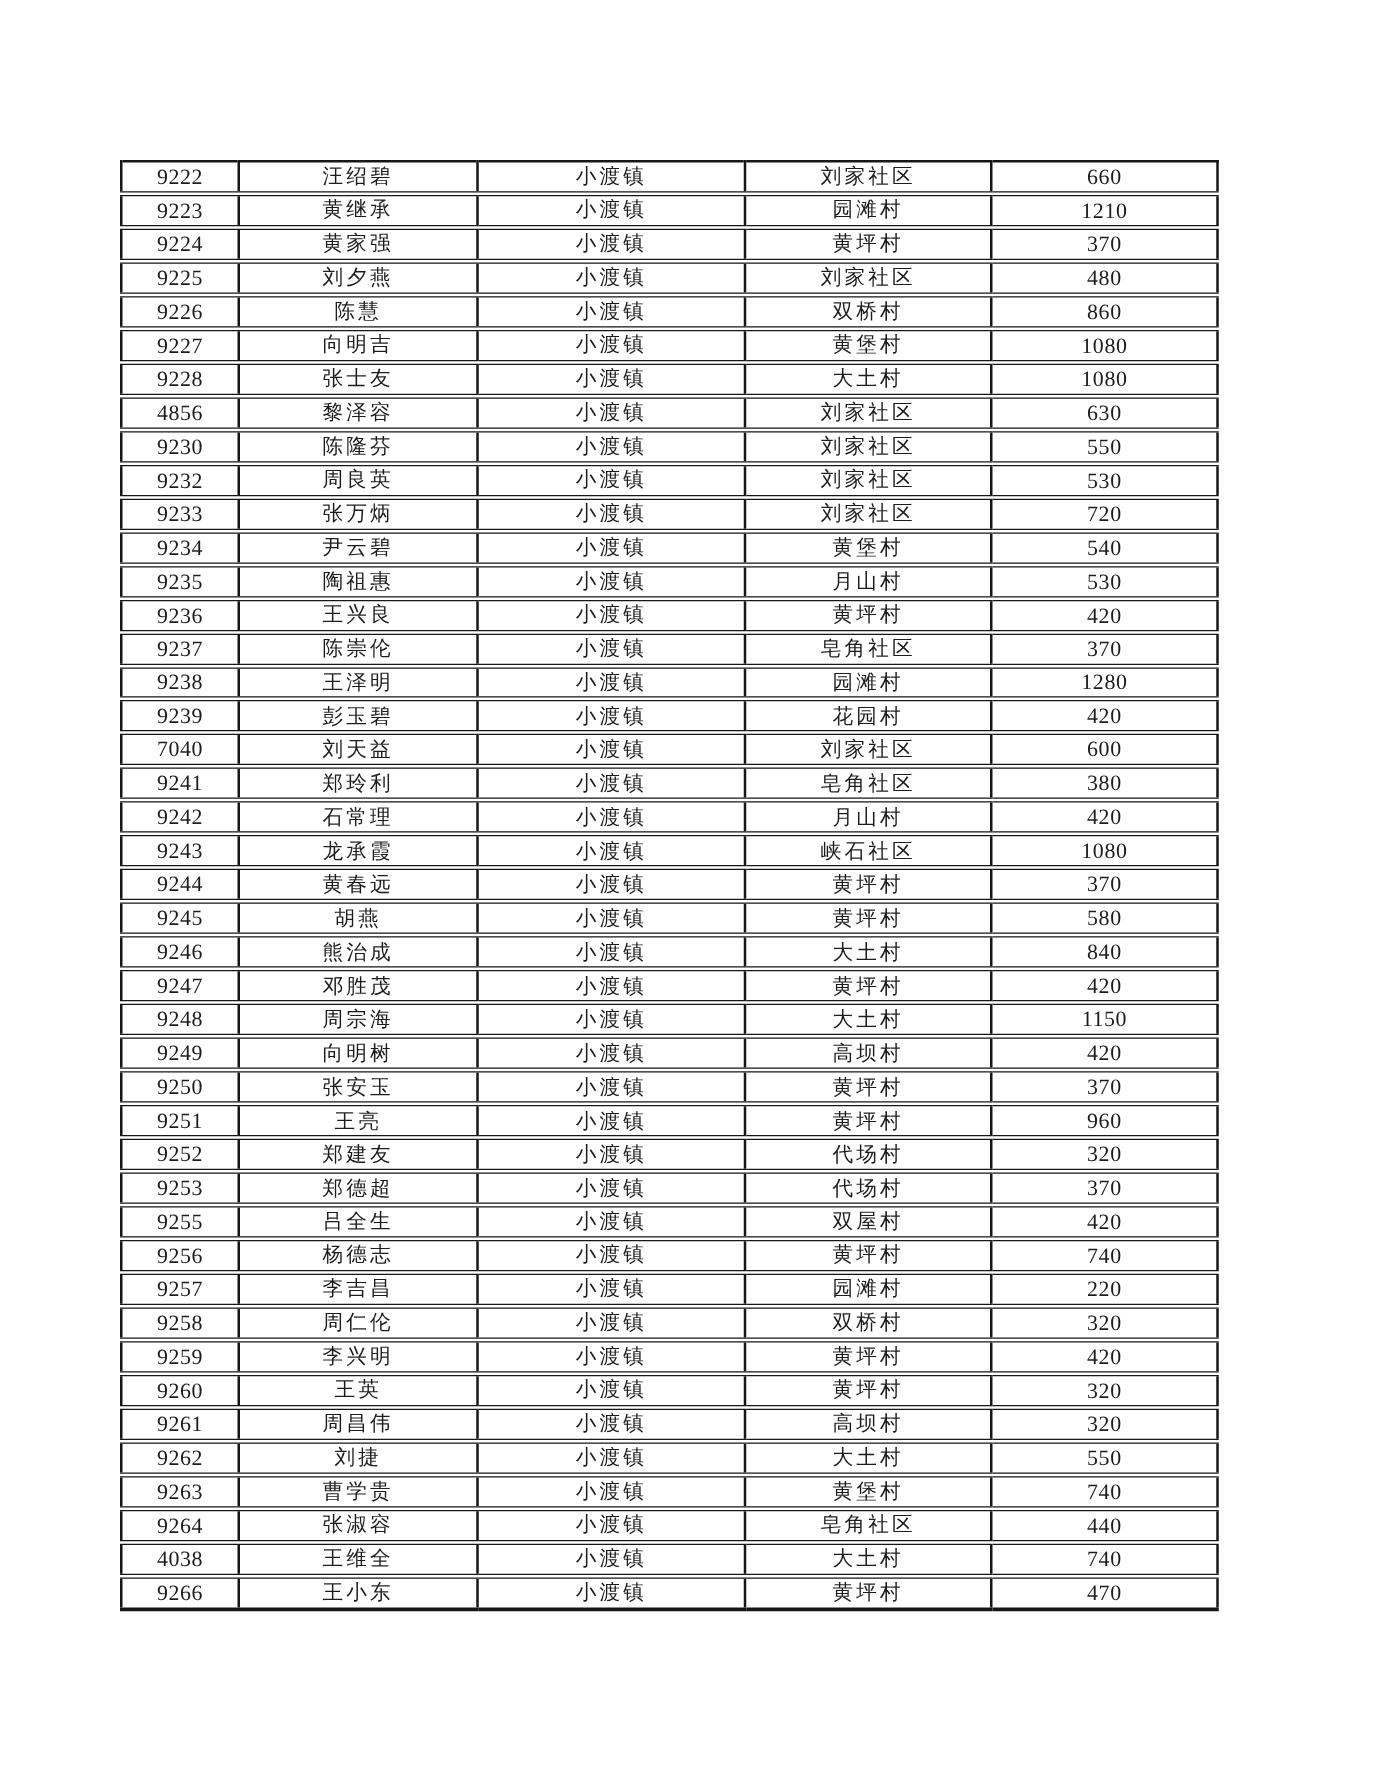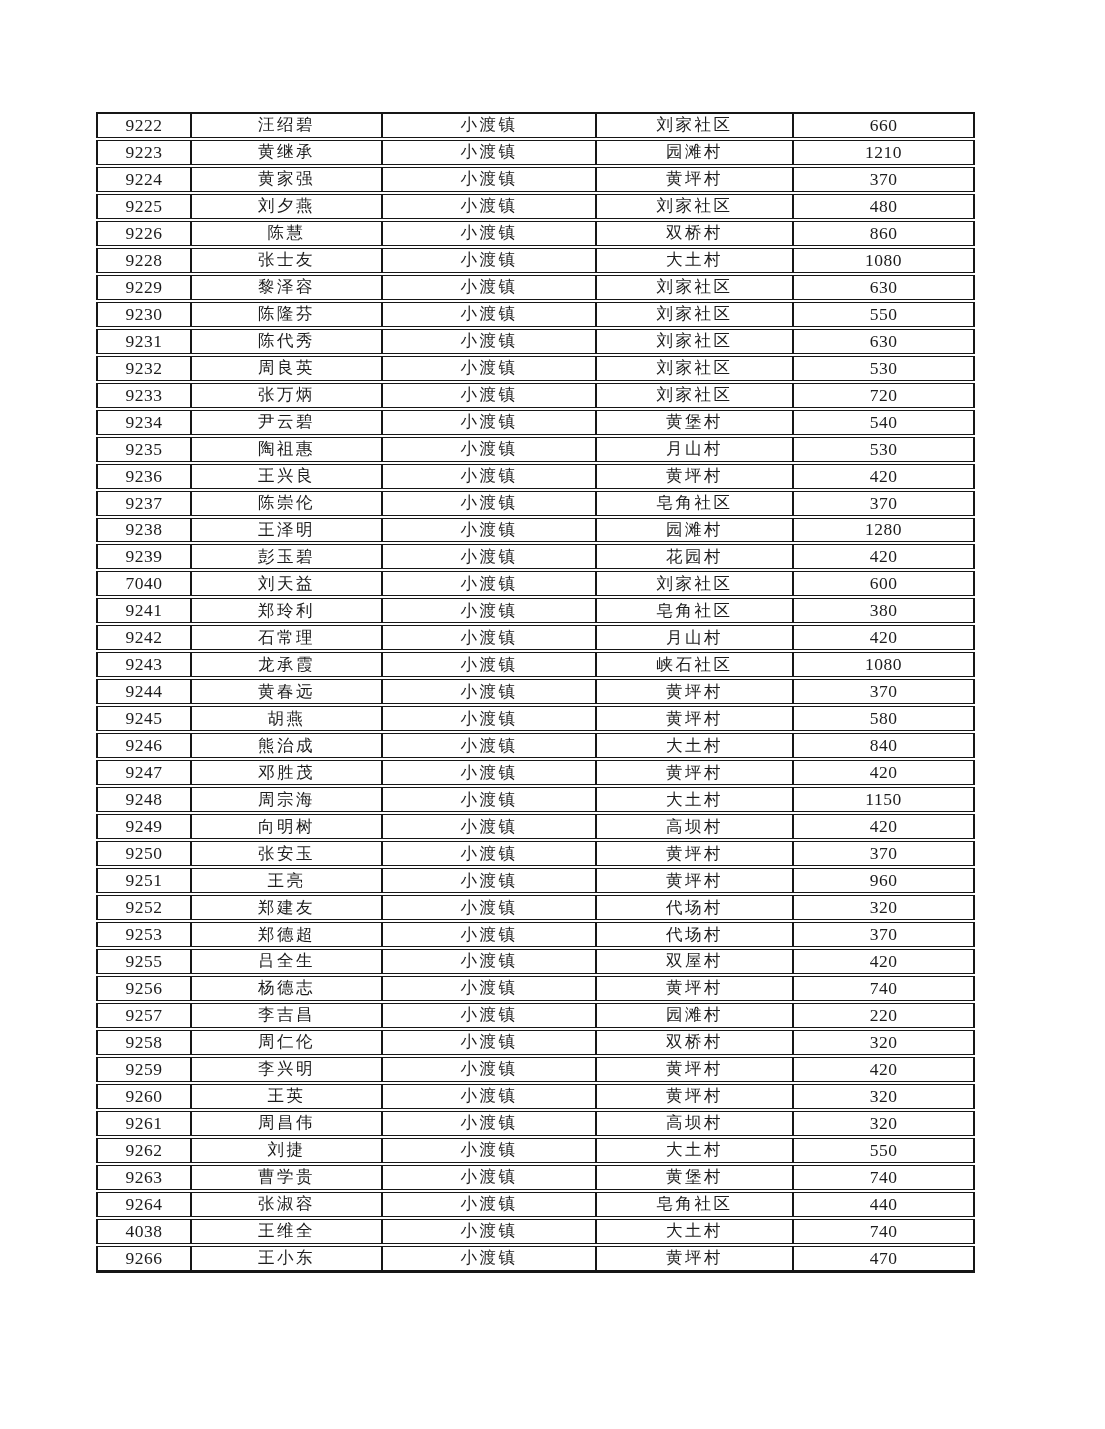--- a/index.html
+++ b/index.html
@@ -11,21 +11,21 @@
     position: relative;
     width: 1105px;
     height: 1429px;
     background: #ffffff;
     overflow: hidden;
     font-family: "Liberation Serif", "DejaVu Serif", serif;
   }
   table.tbl {
     position: absolute;
     left: 96px;
-    top: 112px;
+    top: 128px;
     width: 877px;
     height: 1161px;
     border-collapse: collapse;
     table-layout: fixed;
     border: 2px solid #161616;
   }
   table.tbl td {
     border-left: 2px solid #161616;
     border-bottom: 4px double #161616;
     padding: 0;
@@ -89,46 +89,46 @@
           <td class="num">480</td>
         </tr>
         <tr>
           <td class="num">9226</td>
           <td class="cjk">陈慧</td>
           <td class="cjk">小渡镇</td>
           <td class="cjk">双桥村</td>
           <td class="num">860</td>
         </tr>
         <tr>
+          <td class="num">9227</td>
+          <td class="cjk">向明吉</td>
+          <td class="cjk">小渡镇</td>
+          <td class="cjk">黄堡村</td>
+          <td class="num">1080</td>
+        </tr>
+        <tr>
           <td class="num">9228</td>
           <td class="cjk">张士友</td>
           <td class="cjk">小渡镇</td>
           <td class="cjk">大土村</td>
           <td class="num">1080</td>
         </tr>
         <tr>
-          <td class="num">9229</td>
+          <td class="num">4856</td>
           <td class="cjk">黎泽容</td>
           <td class="cjk">小渡镇</td>
           <td class="cjk">刘家社区</td>
           <td class="num">630</td>
         </tr>
         <tr>
           <td class="num">9230</td>
           <td class="cjk">陈隆芬</td>
           <td class="cjk">小渡镇</td>
           <td class="cjk">刘家社区</td>
           <td class="num">550</td>
-        </tr>
-        <tr>
-          <td class="num">9231</td>
-          <td class="cjk">陈代秀</td>
-          <td class="cjk">小渡镇</td>
-          <td class="cjk">刘家社区</td>
-          <td class="num">630</td>
         </tr>
         <tr>
           <td class="num">9232</td>
           <td class="cjk">周良英</td>
           <td class="cjk">小渡镇</td>
           <td class="cjk">刘家社区</td>
           <td class="num">530</td>
         </tr>
         <tr>
           <td class="num">9233</td>

